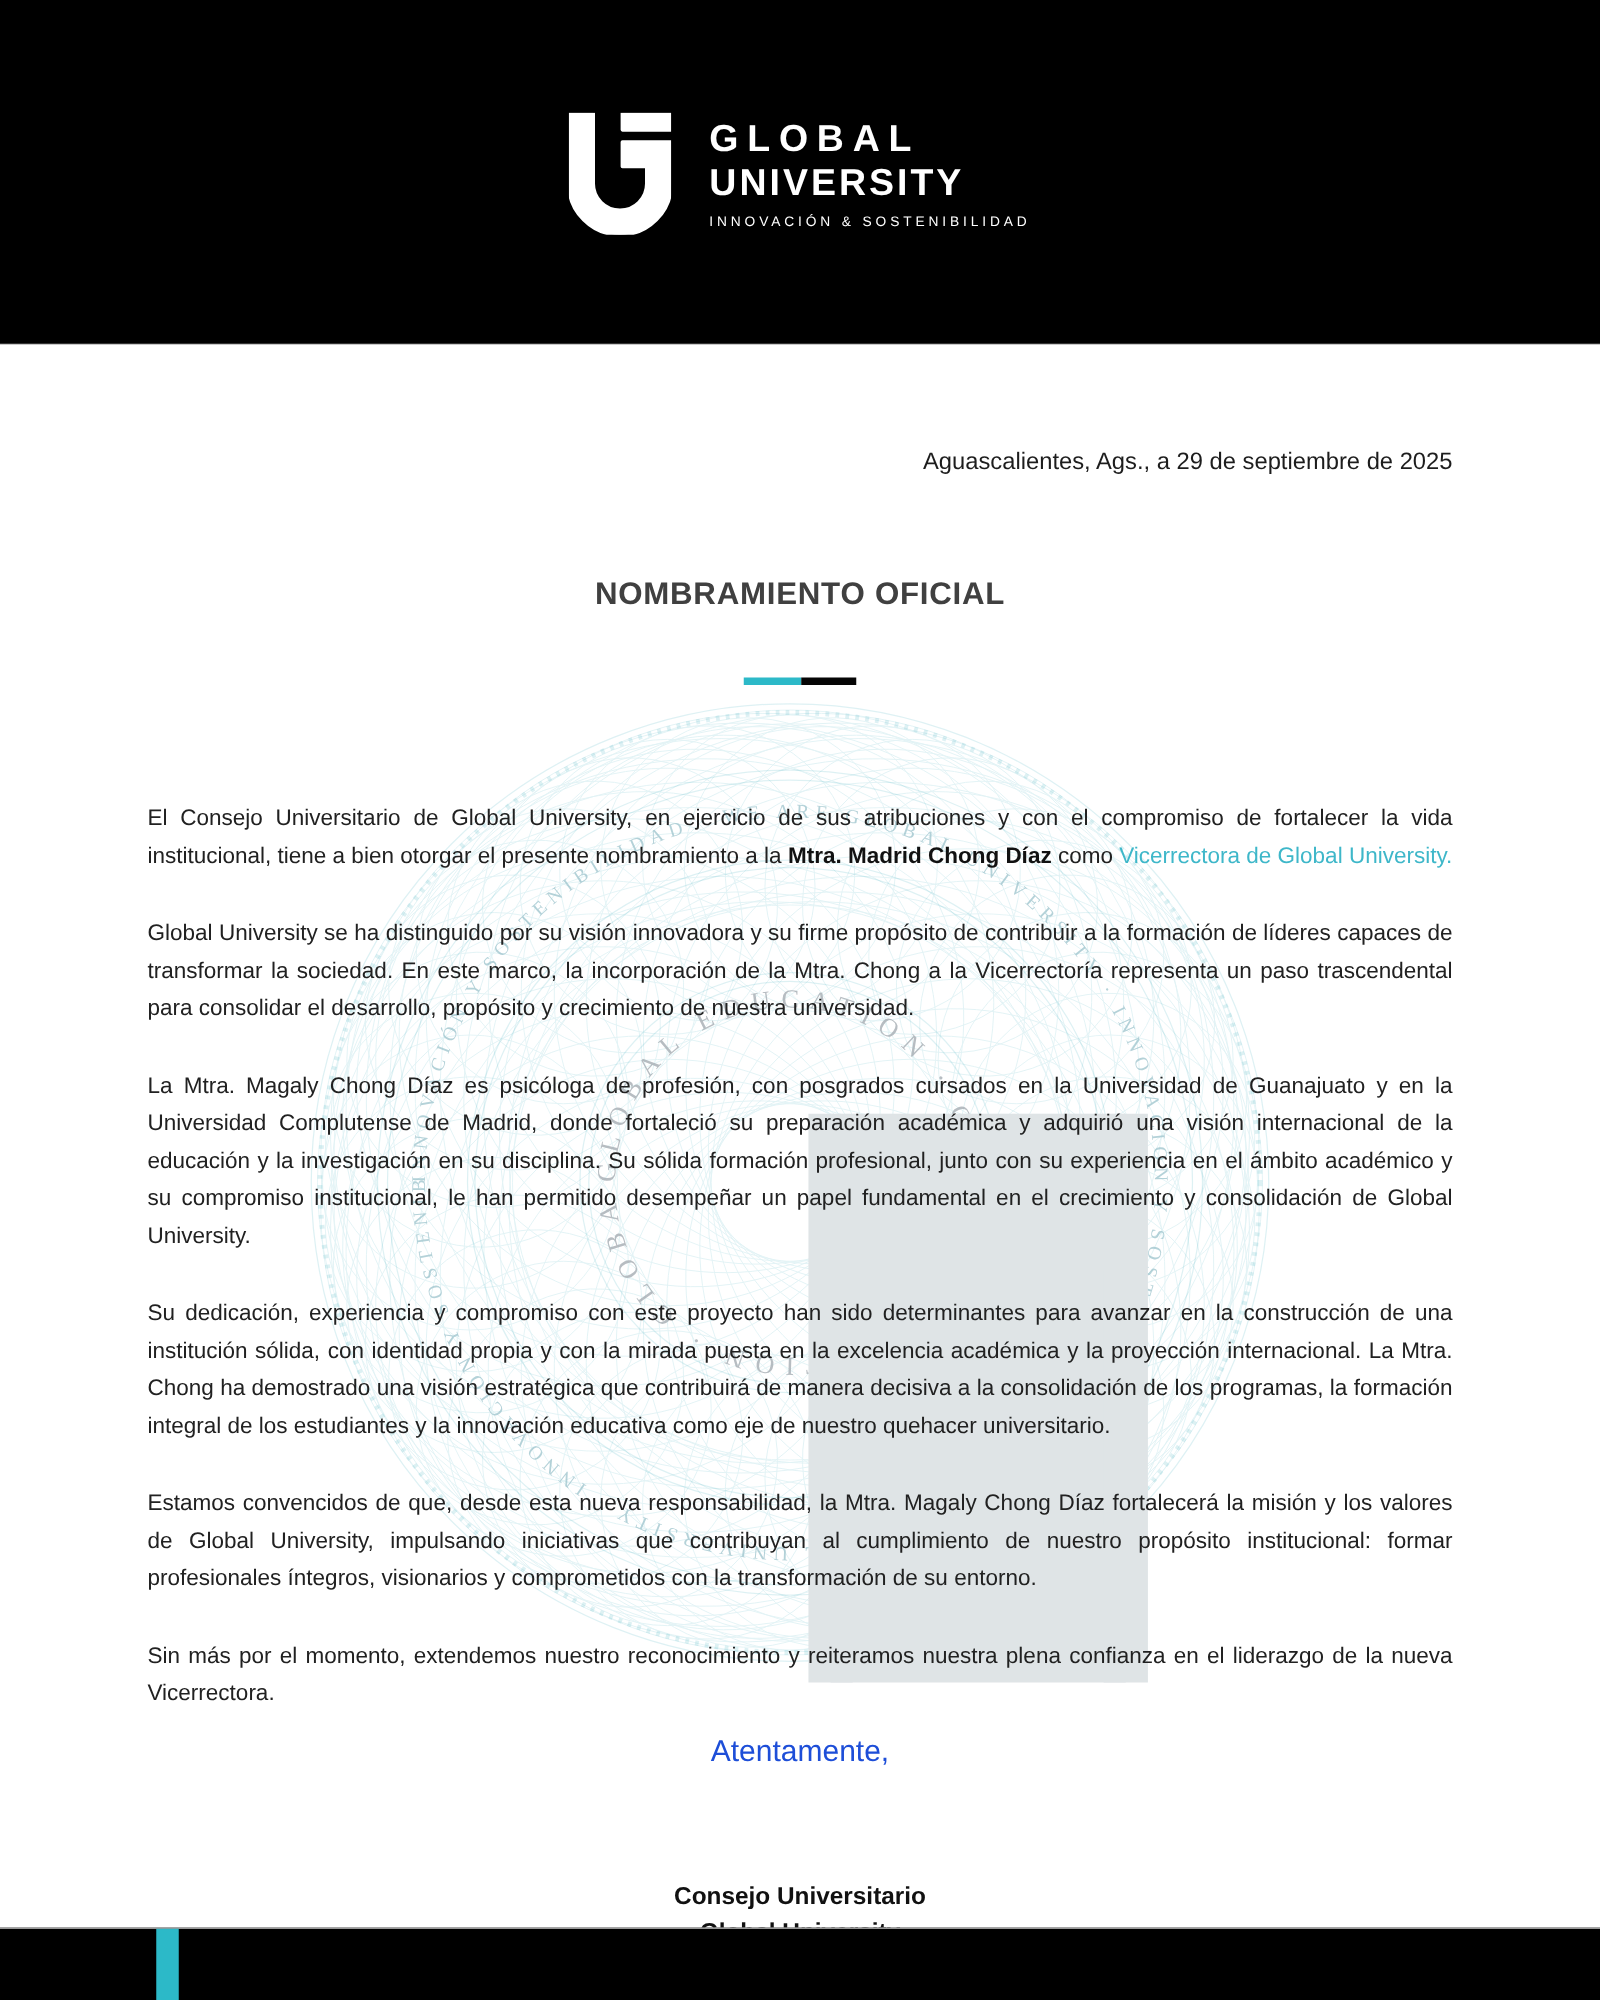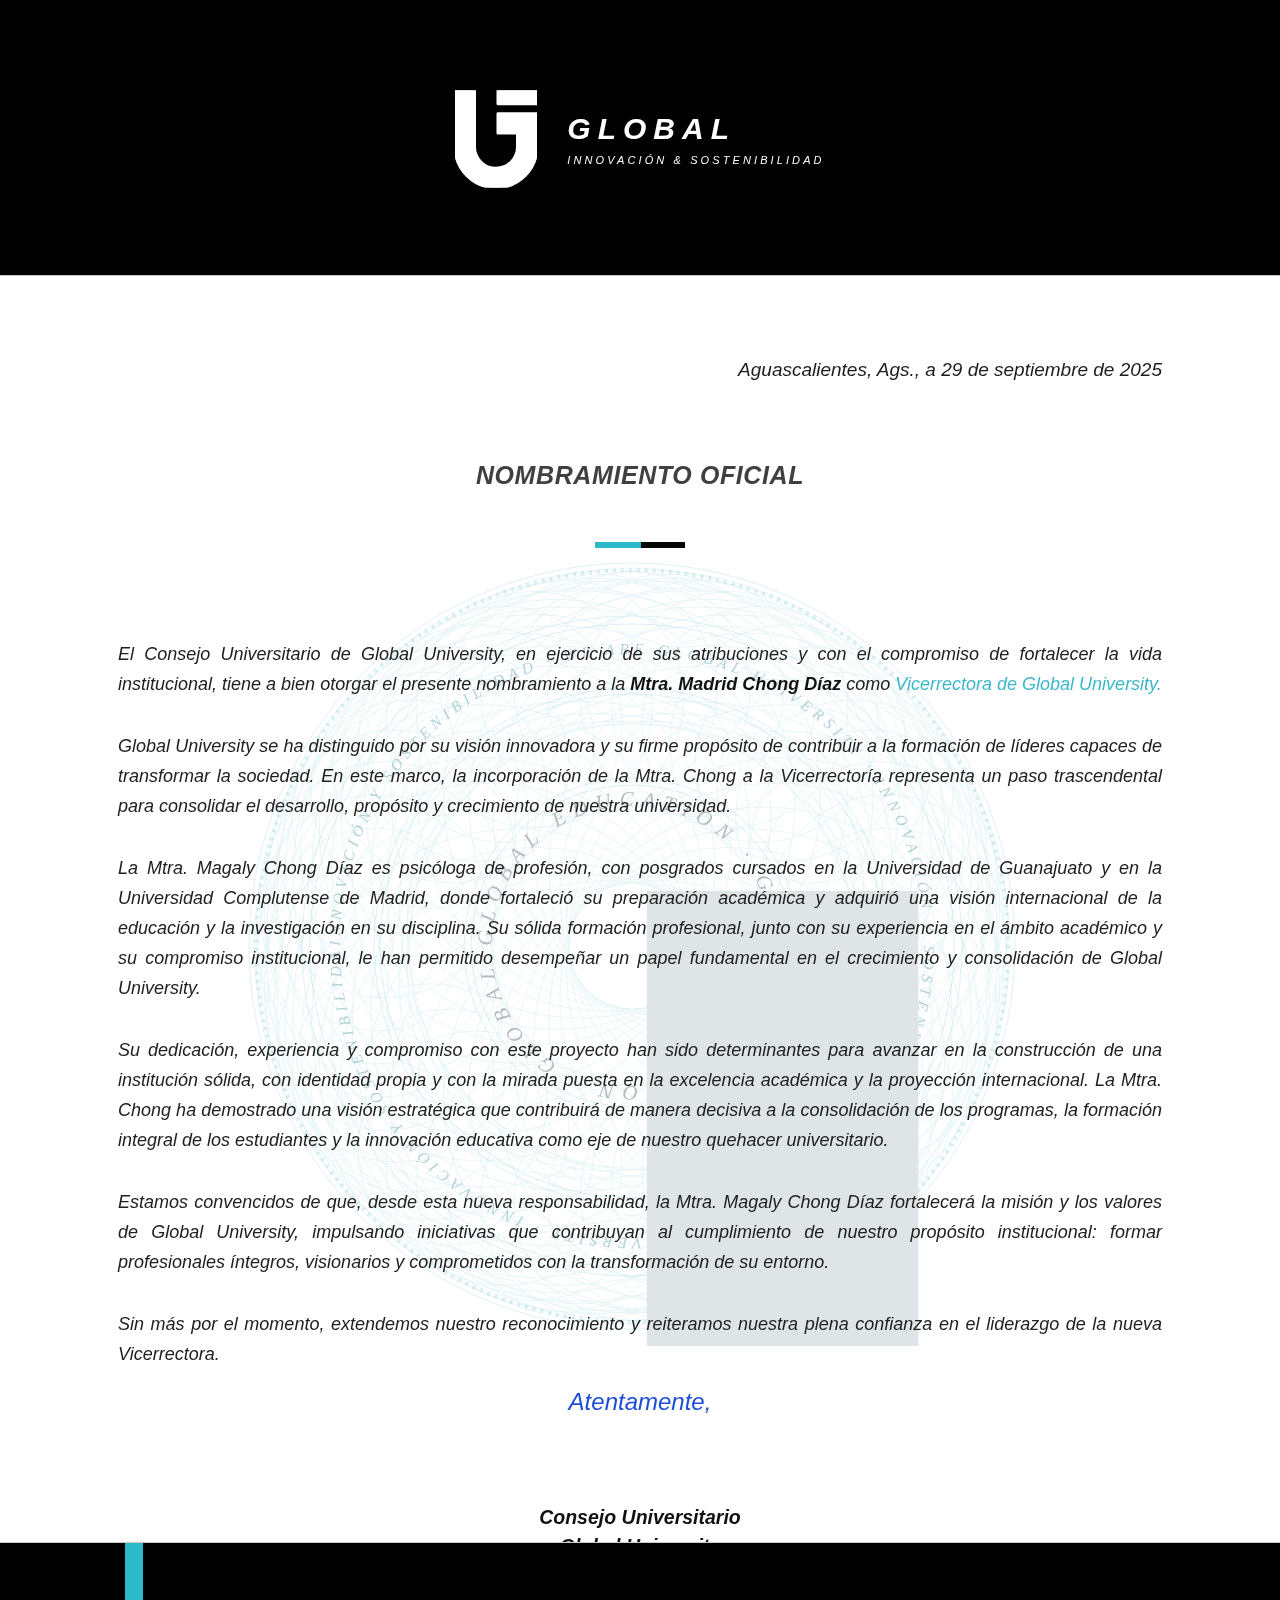--- a/index.html
+++ b/index.html
@@ -1,19 +1,19 @@
 <!DOCTYPE html>
 <html lang="es"><head>
 <meta charset="utf-8">
 <title>Nombramiento Oficial</title>
 <style>
   html,body{margin:0;padding:0;background:#ffffff;}
   .page{
     position:relative;width:1280px;height:1600px;background:#ffffff;overflow:hidden;
-    font-family:"Liberation Sans","DejaVu Sans",sans-serif;color:#212121;font-style:italic;
+    font-family:"Liberation Sans","DejaVu Sans",sans-serif;color:#212121;
   }
   
   .header{
     height:276px;background:#000000;border-bottom:1px solid #c9c9c9;
     display:flex;align-items:center;justify-content:center;box-sizing:border-box;
   }
   .logo-lockup{display:flex;align-items:center;gap:30px;margin-top:2px;}
   .logo-mark{color:#ffffff;display:block;}
   .wordmark{display:flex;flex-direction:column;}
   .wordmark-line{color:#ffffff;font-weight:bold;font-size:30px;line-height:35px;letter-spacing:7px;white-space:nowrap;}
@@ -51,20 +51,21 @@
 
 <div class="page">
 
   <div class="header">
     <div class="logo-lockup">
       <svg class="logo-mark" width="82" height="98" viewBox="0 0 84 100">
         <use href="#gu-mark"></use>
       </svg>
       <div class="wordmark">
         <span class="wordmark-line">GLOBAL</span>
+        <span class="wordmark-line secondary">UNIVERSITY</span>
         <span class="logo-tagline">INNOVACIÓN &amp; SOSTENIBILIDAD</span>
       </div>
     </div>
   </div>
 
   <div class="content">
 
     <svg class="watermark" width="800" height="800" viewBox="-400 -400 800 800">
       <g fill="none" stroke="#35aabb" opacity="0.16">
         <circle r="383" stroke-width="1"></circle>

